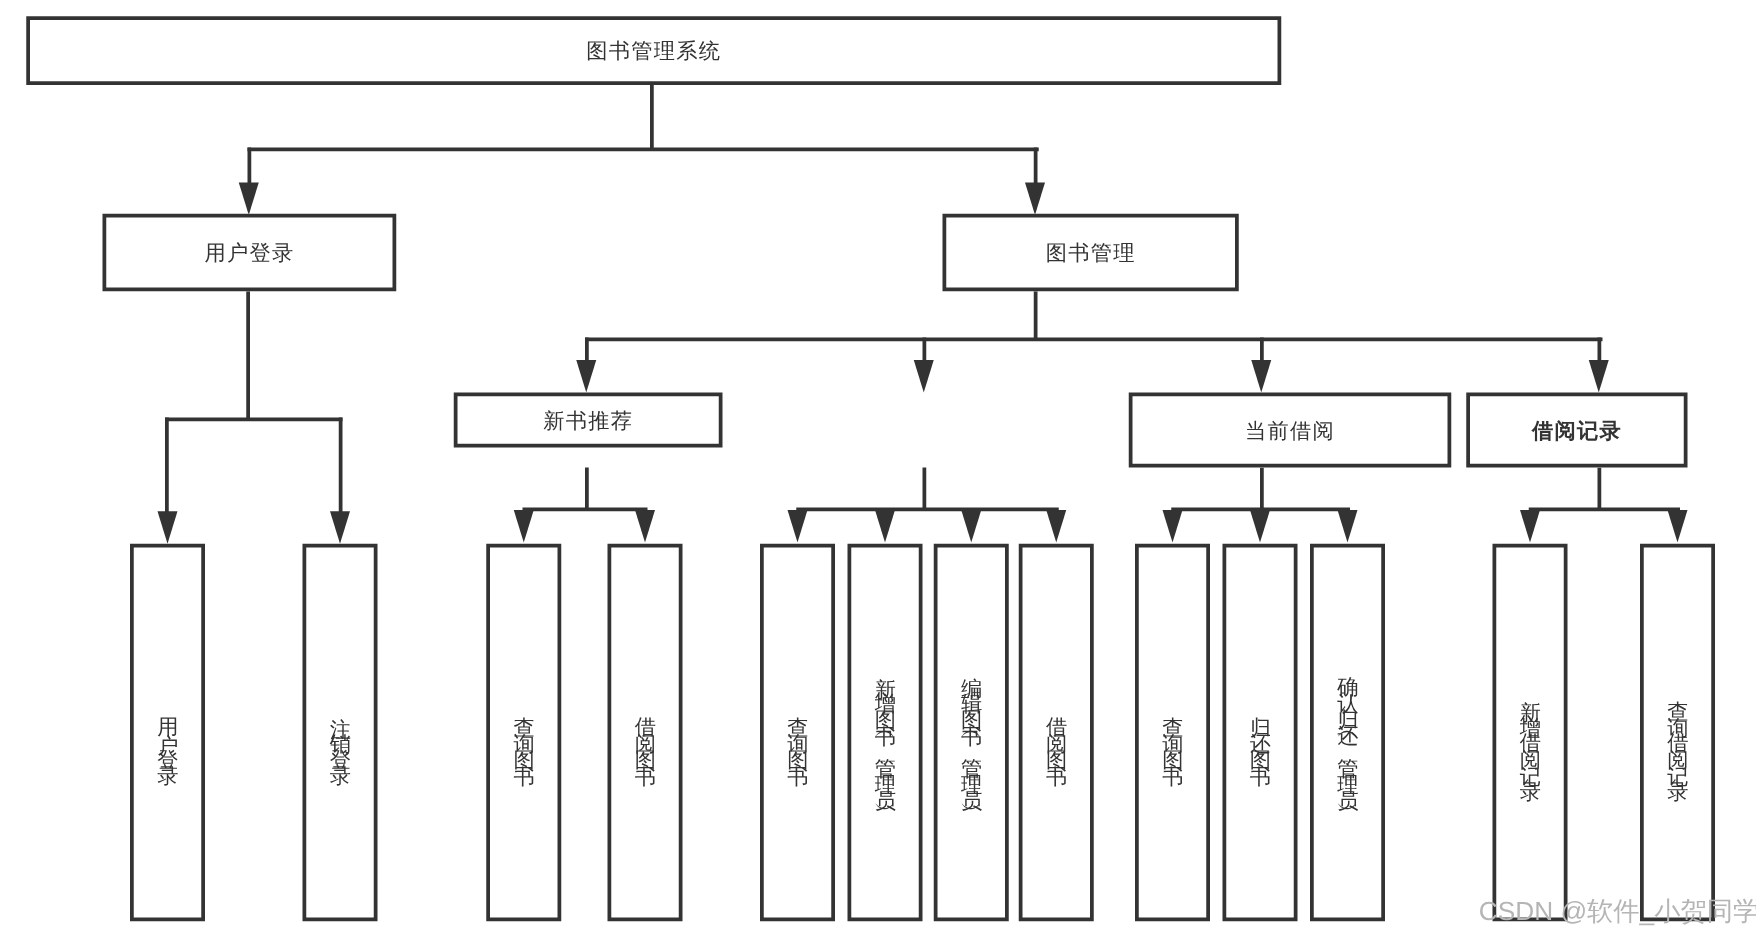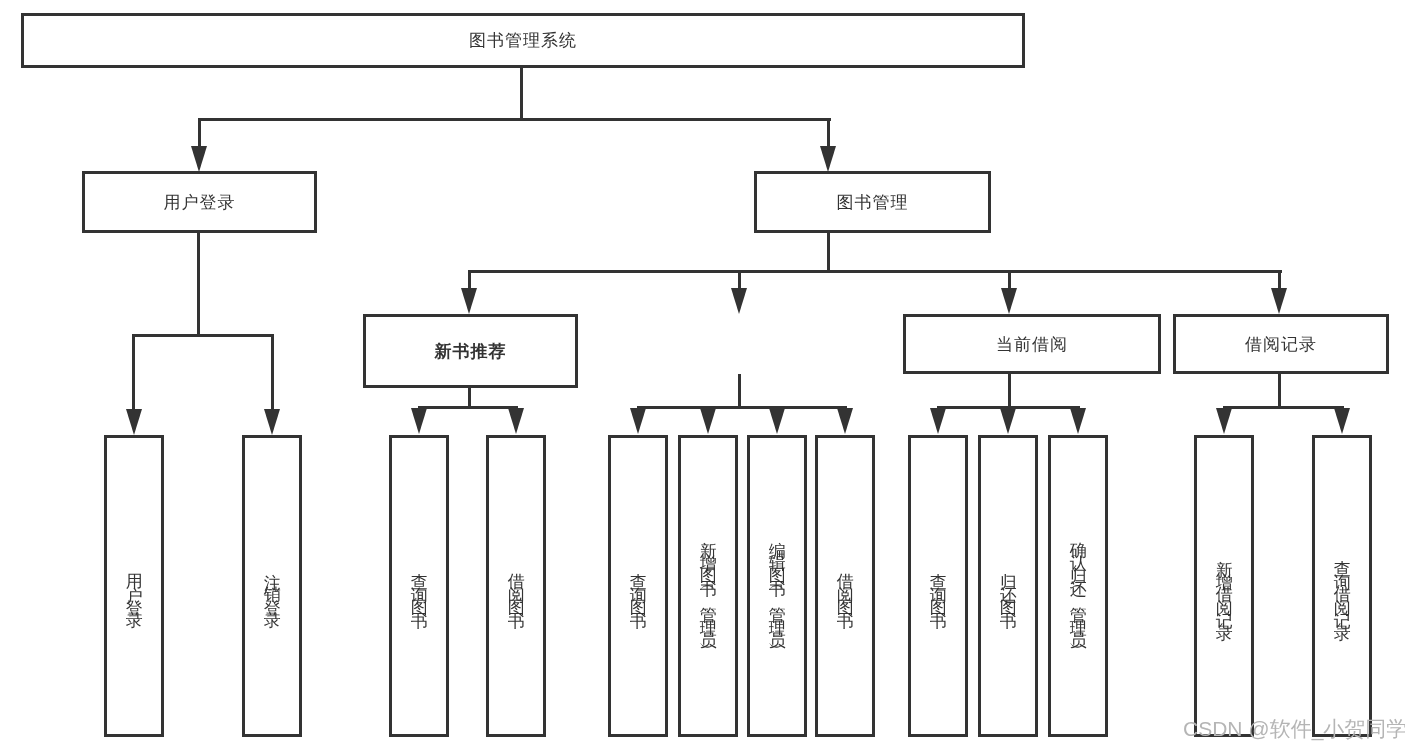--- a/index.html
+++ b/index.html
@@ -90,27 +90,27 @@
   <div class="h" style="left:468px;top:270px;width:814px;"></div>
   <div class="v" style="left:468px;top:270px;height:20px;"></div>
   <div class="arr" style="left:461px;top:288px;"></div>
   <div class="v" style="left:738px;top:270px;height:20px;"></div>
   <div class="arr" style="left:731px;top:288px;"></div>
   <div class="v" style="left:1008px;top:270px;height:20px;"></div>
   <div class="arr" style="left:1001px;top:288px;"></div>
   <div class="v" style="left:1278px;top:270px;height:20px;"></div>
   <div class="arr" style="left:1271px;top:288px;"></div>
 
-  <div class="box" style="left:363px;top:314px;width:215px;height:74px;font-weight:bold;">
+  <div class="box" style="left:363px;top:314px;width:215px;height:44px;">
     <span>新书推荐</span>
   </div>
   <div class="box" style="left:903px;top:314px;width:258px;height:60px;">
     <span>当前借阅</span>
   </div>
-  <div class="box" style="left:1173px;top:314px;width:216px;height:60px;">
+  <div class="box" style="left:1173px;top:314px;width:177px;height:60px;font-weight:bold;">
     <span>借阅记录</span>
   </div>
 
   <div class="v" style="left:468px;top:374px;height:34px;"></div>
   <div class="h" style="left:418px;top:406px;width:100px;"></div>
   <div class="arr" style="left:411px;top:408px;"></div>
   <div class="arr" style="left:508px;top:408px;"></div>
 
   <div class="v" style="left:738px;top:374px;height:34px;"></div>
   <div class="h" style="left:637px;top:406px;width:210px;"></div>

